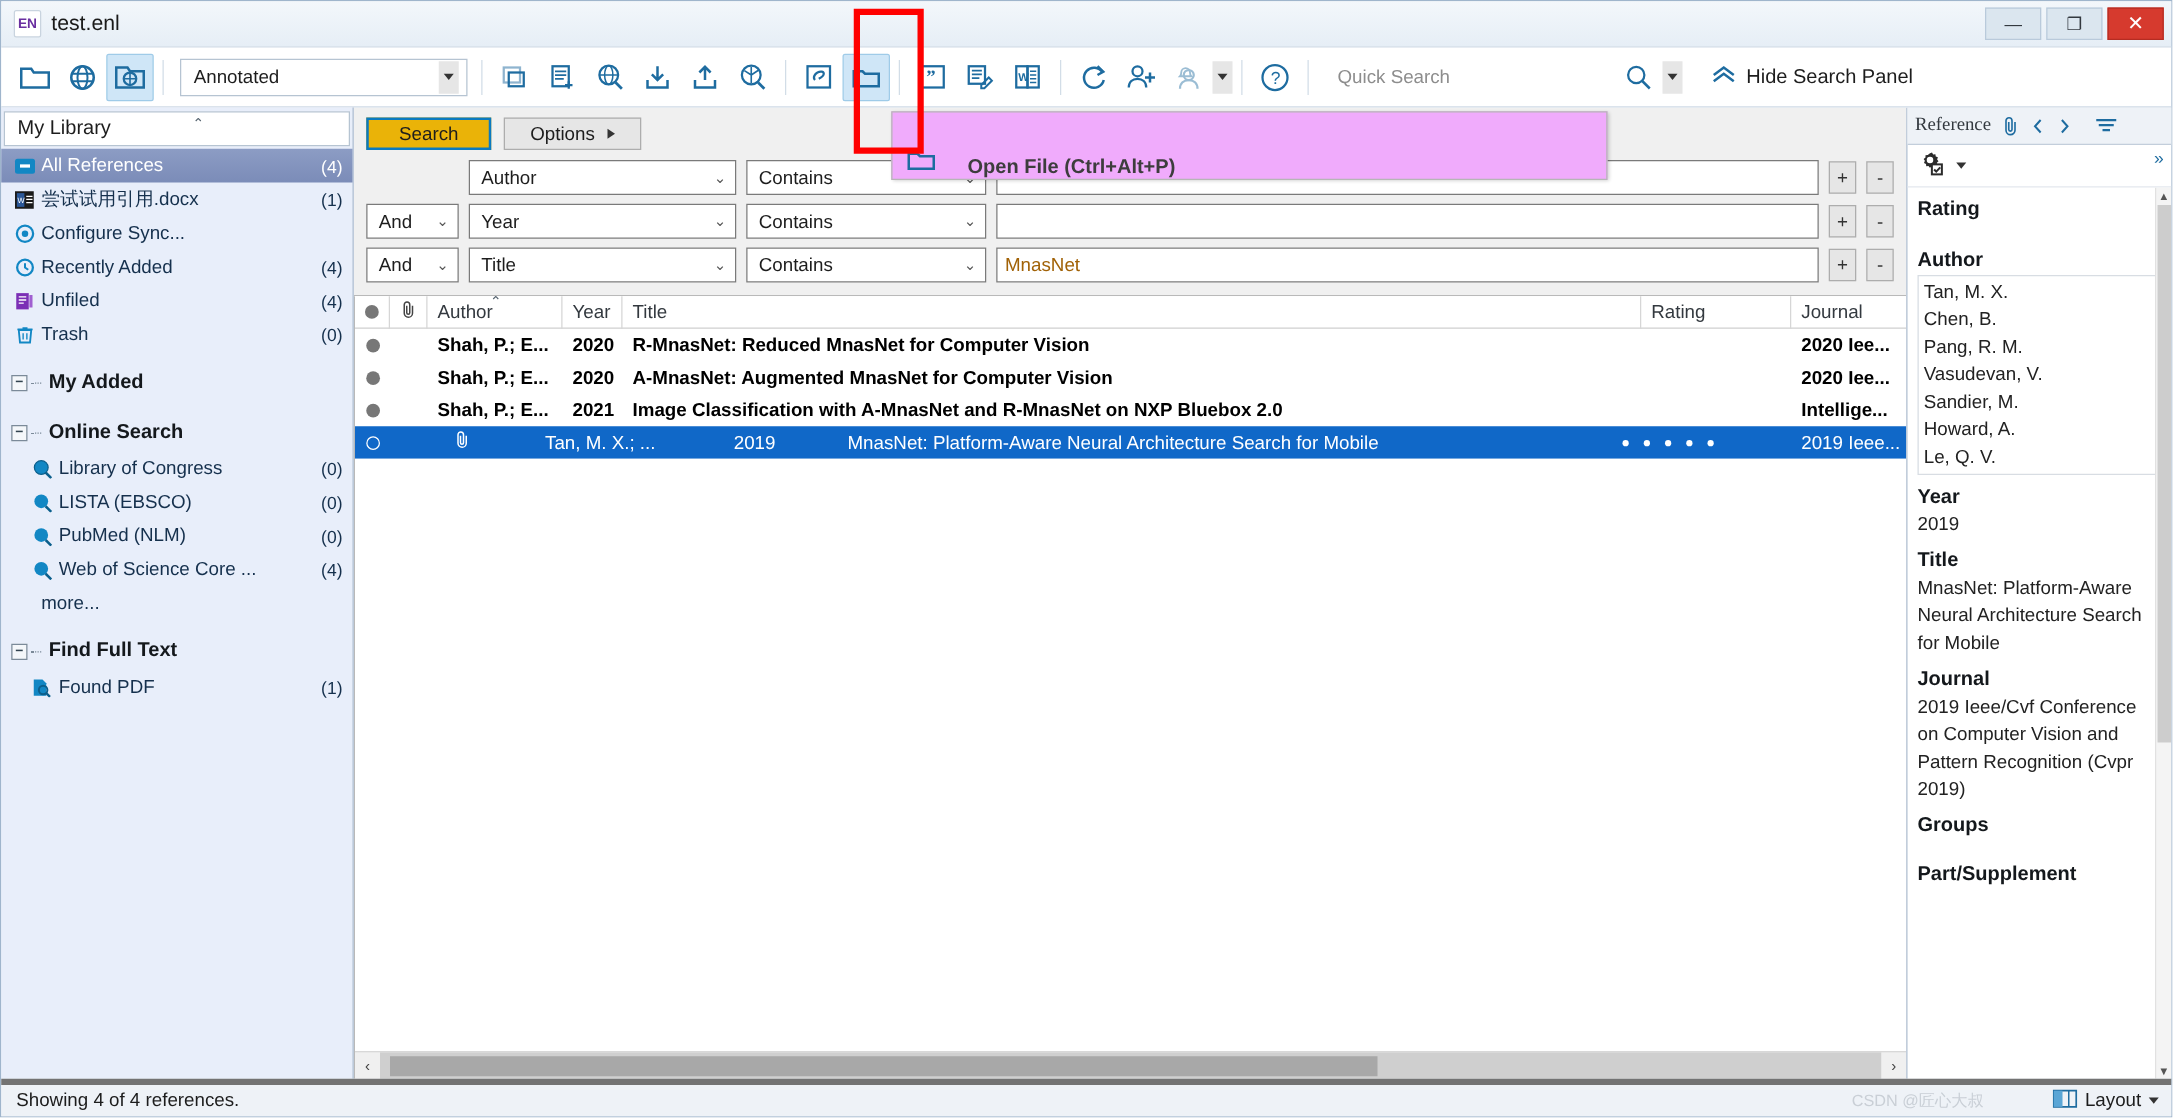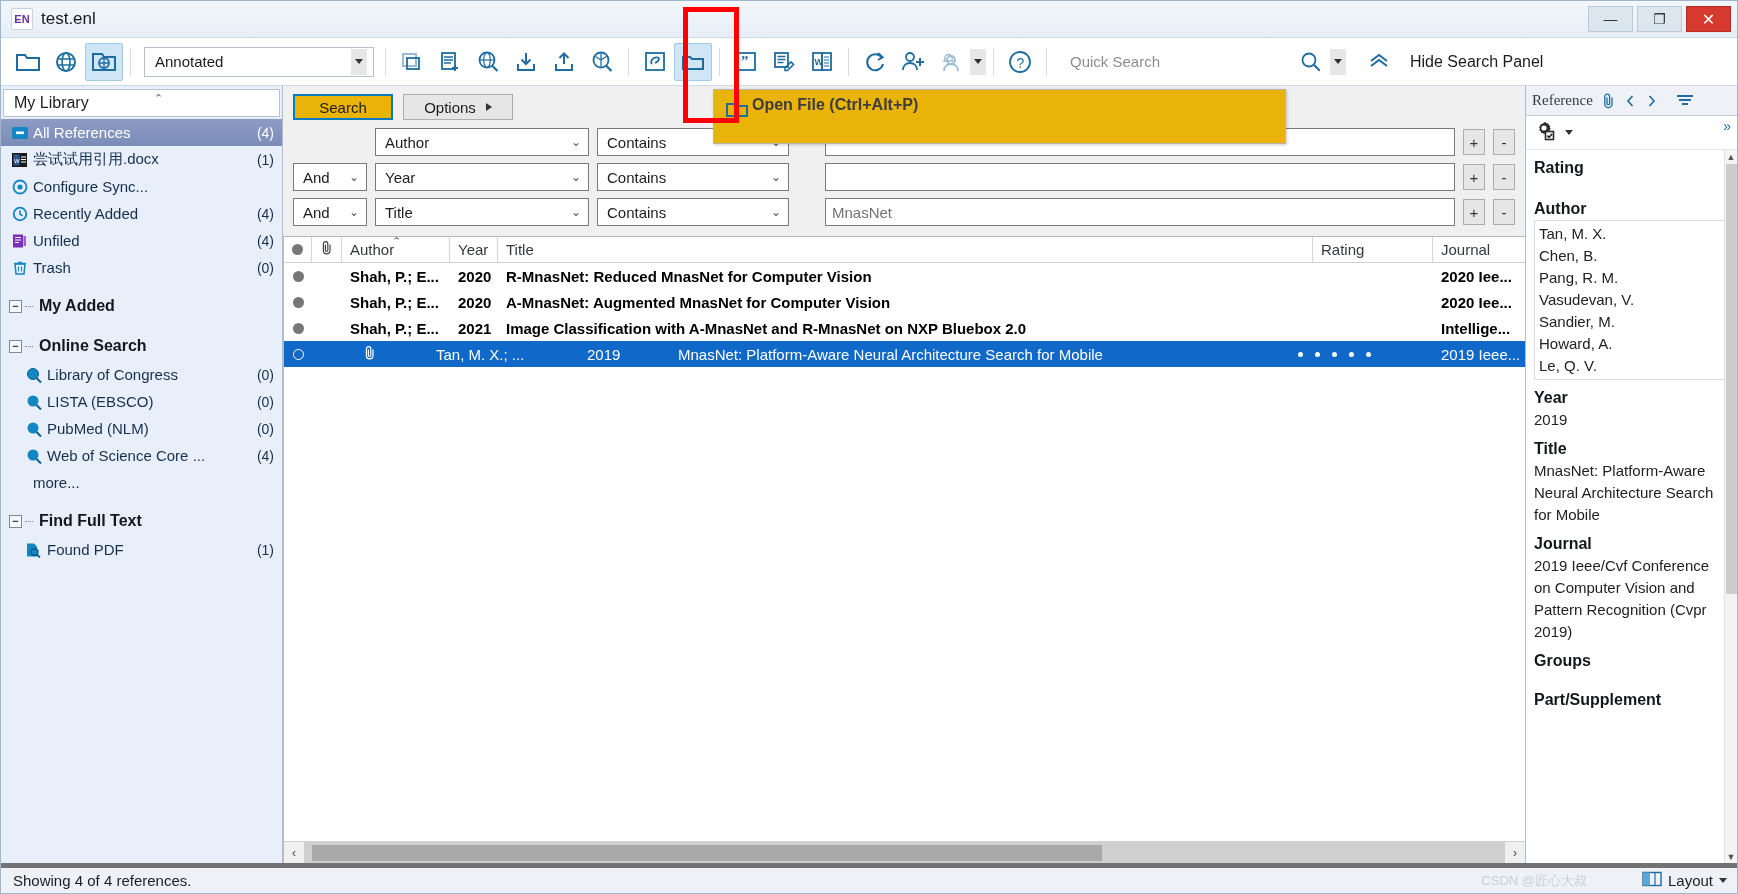--- a/index.html
+++ b/index.html
@@ -68,21 +68,21 @@
     display: flex; align-items: center; justify-content: space-between;
     padding: 0 6px 0 10px; margin-left: 6px; margin-right: 4px;
     font-size: 15px; color: #1d1d1d; flex: none;
   }
   .caret-box { width: 16px; height: 26px; background: #e6e6e6; display:flex; align-items:center; justify-content:center; }
   .caret { width: 0; height: 0; border-left: 4px solid transparent; border-right: 4px solid transparent; border-top: 5px solid #333; }
   .quick-search {
     margin-left: 16px; width: 200px; color: #8d8d8d; font-size: 15px; flex: none;
   }
   .search-mag { color: #1e6ca0; display:flex; align-items:center; margin-left: 30px; }
-  .hide-panel { display: flex; align-items: center; gap: 20px; margin-left: 22px; color: #1d1d1d; font-size: 16px; white-space: nowrap; }
+  .hide-panel { display: flex; align-items: center; gap: 7px; margin-left: 22px; color: #1d1d1d; font-size: 16px; white-space: nowrap; }
 
   
   .body { flex: 1; display: flex; min-height: 0; }
 
   
   .sidebar {
     width: 282px; min-width: 282px;
     background: #e8eefa;
     border-right: 1px solid #aebdd0;
     display: flex; flex-direction: column;
@@ -142,22 +142,22 @@
     height: 28px; background: #fff; border: 1px solid #7a7a7a;
     display: flex; align-items: center; justify-content: space-between;
     padding: 0 7px 0 9px; font-size: 15px; color: #1d1d1d;
   }
   .sel .chev { color: #555; font-size: 12px; }
   .sel-bool { width: 74px; }
   .sel-field { width: 214px; }
   .sel-op { width: 192px; }
   .txtin {
     flex: 1; height: 28px; background: #fff; border: 1px solid #7a7a7a;
-    padding: 0 6px; font-size: 15px; color: #737373;
-    display: flex; align-items: center; margin-left: 28px;
+    padding: 0 6px; font-size: 15px; color: #a16207;
+    display: flex; align-items: center;
   }
   .pm {
     width: 22px; height: 26px; background: #e6e6e6; border: 1px solid #adadad;
     display: flex; align-items: center; justify-content: center;
     font-size: 15px; color: #333;
   }
   .sp-spacer { width: 74px; }
 
   
   .tablewrap { flex: 1; display: flex; flex-direction: column; min-height: 0; background: #fff; border-left: 1px solid #b9b9b9; }
@@ -227,24 +227,24 @@
     border-top: 5px solid #737373;
     display: flex; align-items: center; padding: 0 12px;
     font-size: 15px; color: #1d1d1d; position: relative;
   }
   .layout-ctl { position: absolute; right: 10px; display: flex; align-items: center; gap: 6px; color: #1d1d1d; }
   .watermark { position: absolute; right: 150px; font-size: 13px; color: #c9cfd6; }
 
   
   .tooltip {
     position: absolute; left: 712px; top: 88px; width: 573px; height: 55px;
-    background: #eab308; border: 1px solid #b6b6b6;
+    background: #f0abfc; border: 1px solid #b6b6b6;
     box-shadow: 1px 1px 3px rgba(0,0,0,.2);
     padding: 6px 10px 0 10px; z-index: 40;
-    display: flex; gap: 2px;
+    display: flex; gap: 24px; align-items: flex-end;
   }
   .tt-icon { color: #1e6ca0; padding-top: 2px; flex: none; }
   .tt-title { font-size: 16px; font-weight: bold; color: #3d3d3d; }
   .tt-desc { font-size: 15px; color: #555; margin-top: 4px; }
 
   
   .redbox {
     position: absolute; left: 682px; top: 6px; width: 56px; height: 116px;
     border: 5px solid #ff0000; z-index: 50; pointer-events: none;
   }

